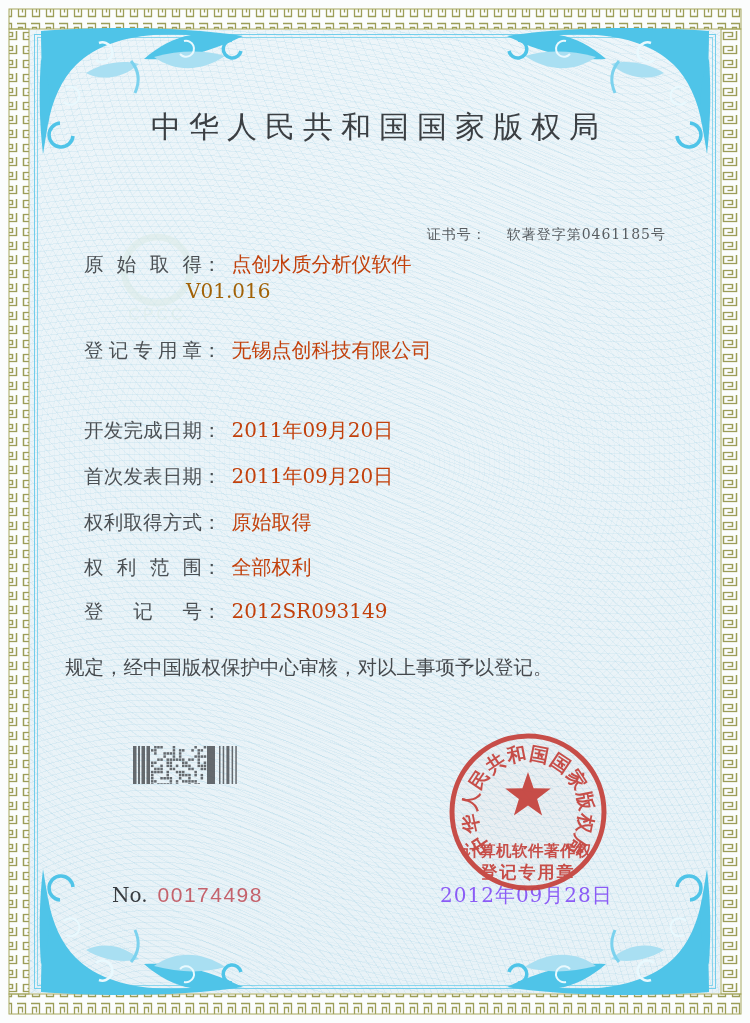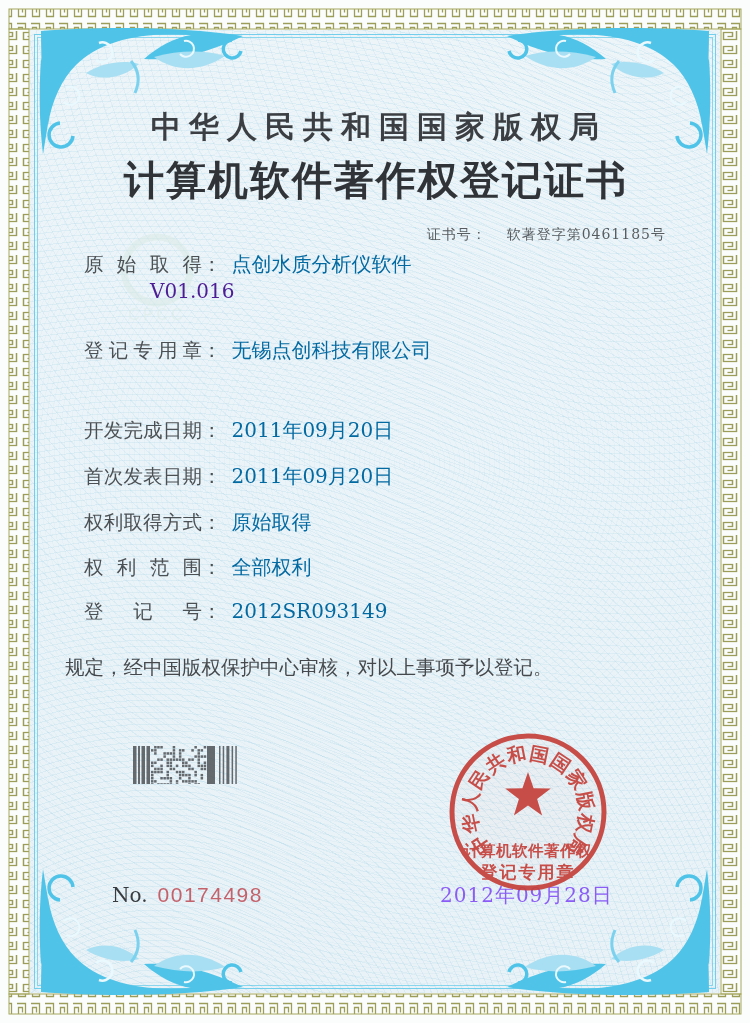--- a/index.html
+++ b/index.html
@@ -18,36 +18,36 @@
       linear-gradient(#edf5f9,#e8f2f7);
   }
   .border-svg{position:absolute;inset:0;z-index:2;}
   .ornament-svg{position:absolute;inset:0;z-index:3;}
   
   .frame-cyan{position:absolute;inset:34px;z-index:2;border:1px solid rgba(86,198,232,.8);}
   .frame-cyan::after{content:"";position:absolute;inset:2px;border:1px solid rgba(86,198,232,.65);}
   .layer{position:absolute;z-index:5;}
   .title-authority{
     top:108px;left:0;width:750px;text-align:center;
-    font-size:30px;font-weight:700;letter-spacing:8px;text-indent:8px;
+    font-size:30px;font-weight:400;letter-spacing:8px;text-indent:8px;
     color:#3b3f43;line-height:38px;
   }
   .title-cert{
     top:154px;left:0;width:750px;text-align:center;
     font-size:40px;font-weight:700;letter-spacing:2px;text-indent:2px;
     color:#303438;line-height:52px;
   }
   .certno{top:226px;right:84px;font-size:14px;color:#575c60;letter-spacing:1px;}
   .certno .val{margin-left:20px;}
   .watermark{left:95px;top:232px;opacity:.5;}
   .frow{left:84px;font-size:19.5px;color:#4b5054;line-height:27px;white-space:nowrap;}
   .flabel{display:inline-block;width:118px;text-align:justify;text-align-last:justify;vertical-align:baseline;}
   .fcolon{display:inline-block;}
-  .fvalue{margin-left:10px;font-size:20px;color:#0369a1;}
-  .fvalue2{margin-left:66px;font-size:20px;color:#4c1d95;}
+  .fvalue{margin-left:10px;font-size:20px;color:#c2410c;}
+  .fvalue2{margin-left:102px;font-size:20px;color:#a16207;}
   .statement{left:65px;top:644px;width:632px;font-size:19.5px;line-height:47px;color:#45494d;}
   .statement .l1{text-indent:48px;}
   .barcode{left:133px;top:746px;}
   .serial{left:112px;top:883px;white-space:nowrap;}
   .serial .prefix{font-size:20px;color:#383c40;}
   .serial .num{font-size:21px;letter-spacing:1.5px;color:#c4626c;margin-left:10px;font-family:Liberation Sans, sans-serif;}
   .issue-date{left:440px;top:882px;font-size:20px;letter-spacing:1px;color:#8b5cf6;z-index:5;}
   .seal{left:448px;top:732px;z-index:6;opacity:.92;}
   .seal text{fill:#c5403a;font-family:"Liberation Sans","DejaVu Sans",sans-serif;font-weight:bold;}
   .seal .ring-char{font-size:19px;}
@@ -98,21 +98,20 @@
     <use href="#corner" transform="translate(36,995) scale(1,-1)"></use>
     <use href="#corner" transform="translate(714,995) scale(-1,-1)"></use>
   </svg>
 
   <svg class="layer watermark" width="130" height="95">
     <circle cx="62" cy="38" r="33" fill="none" stroke="#d9eae5" stroke-width="7"></circle>
     <text x="62" y="88" text-anchor="middle" fill="#d9eae5" font-size="16" letter-spacing="3" font-family="Liberation Sans, sans-serif">CPCC</text>
   </svg>
 
   <div class="layer title-authority">中华人民共和国国家版权局</div>
-  <div class="layer title-cert">计算机软件著作权登记证书</div>
 
   <div class="layer certno">
     <span>证书号：</span><span class="val">软著登字第0461185号</span>
   </div>
 
   <div class="layer frow" style="top:251px">
     <span class="flabel">原始取得</span><span class="fcolon">：</span><span class="fvalue">点创水质分析仪软件</span>
     <div class="fvalue2">V01.016</div>
   </div>
 

